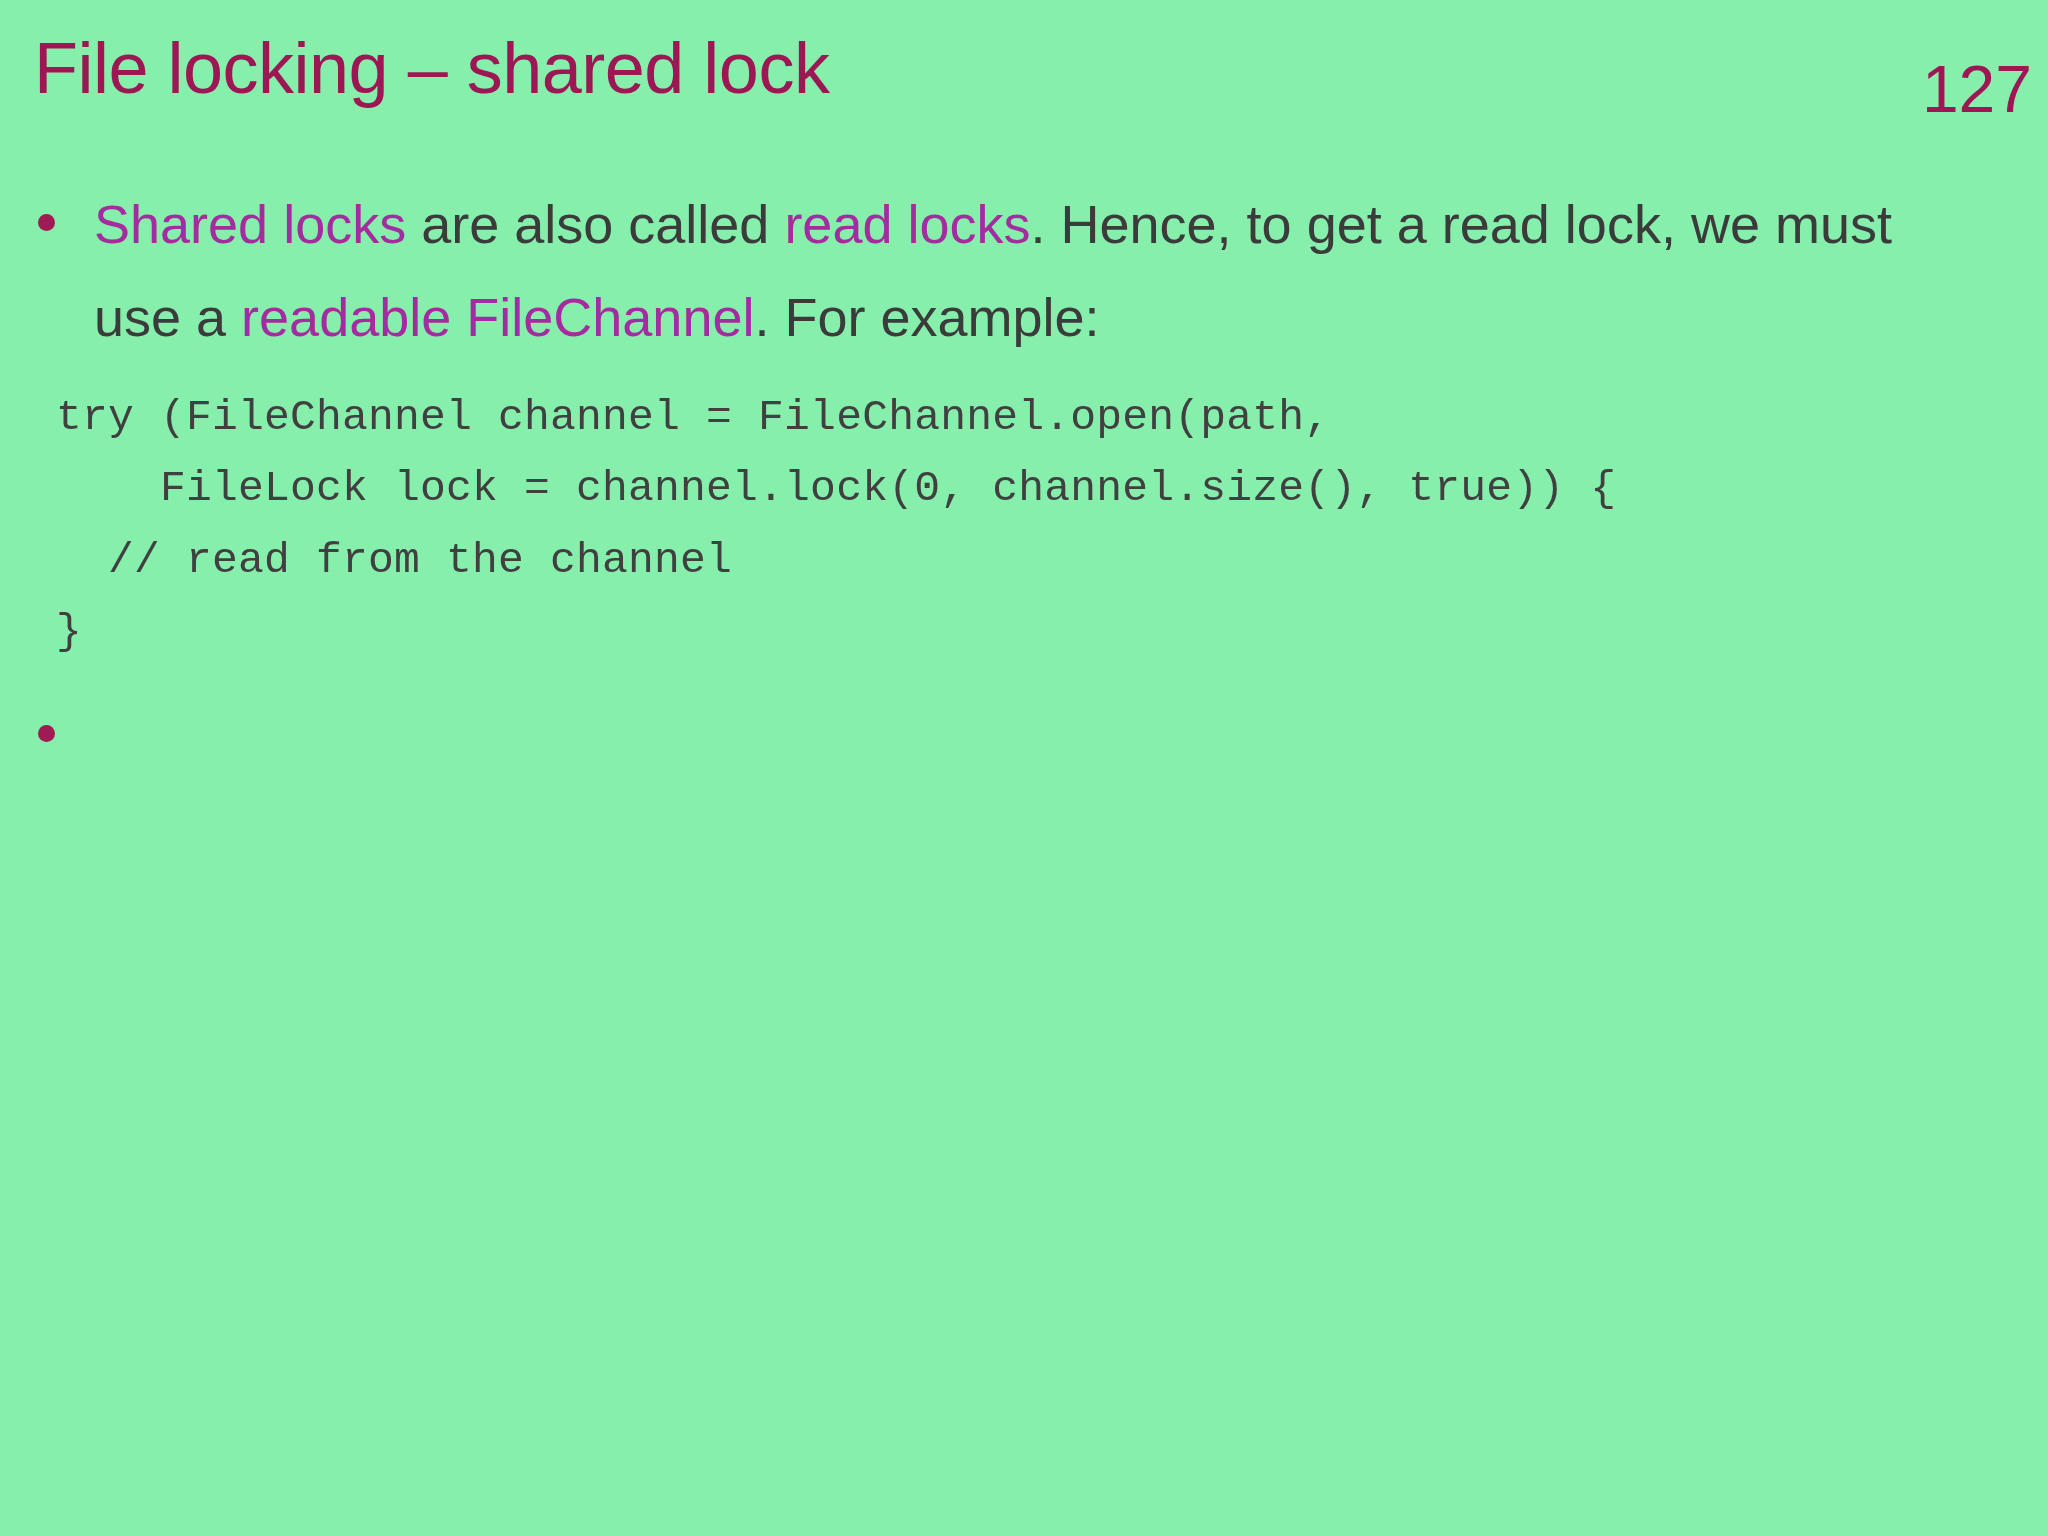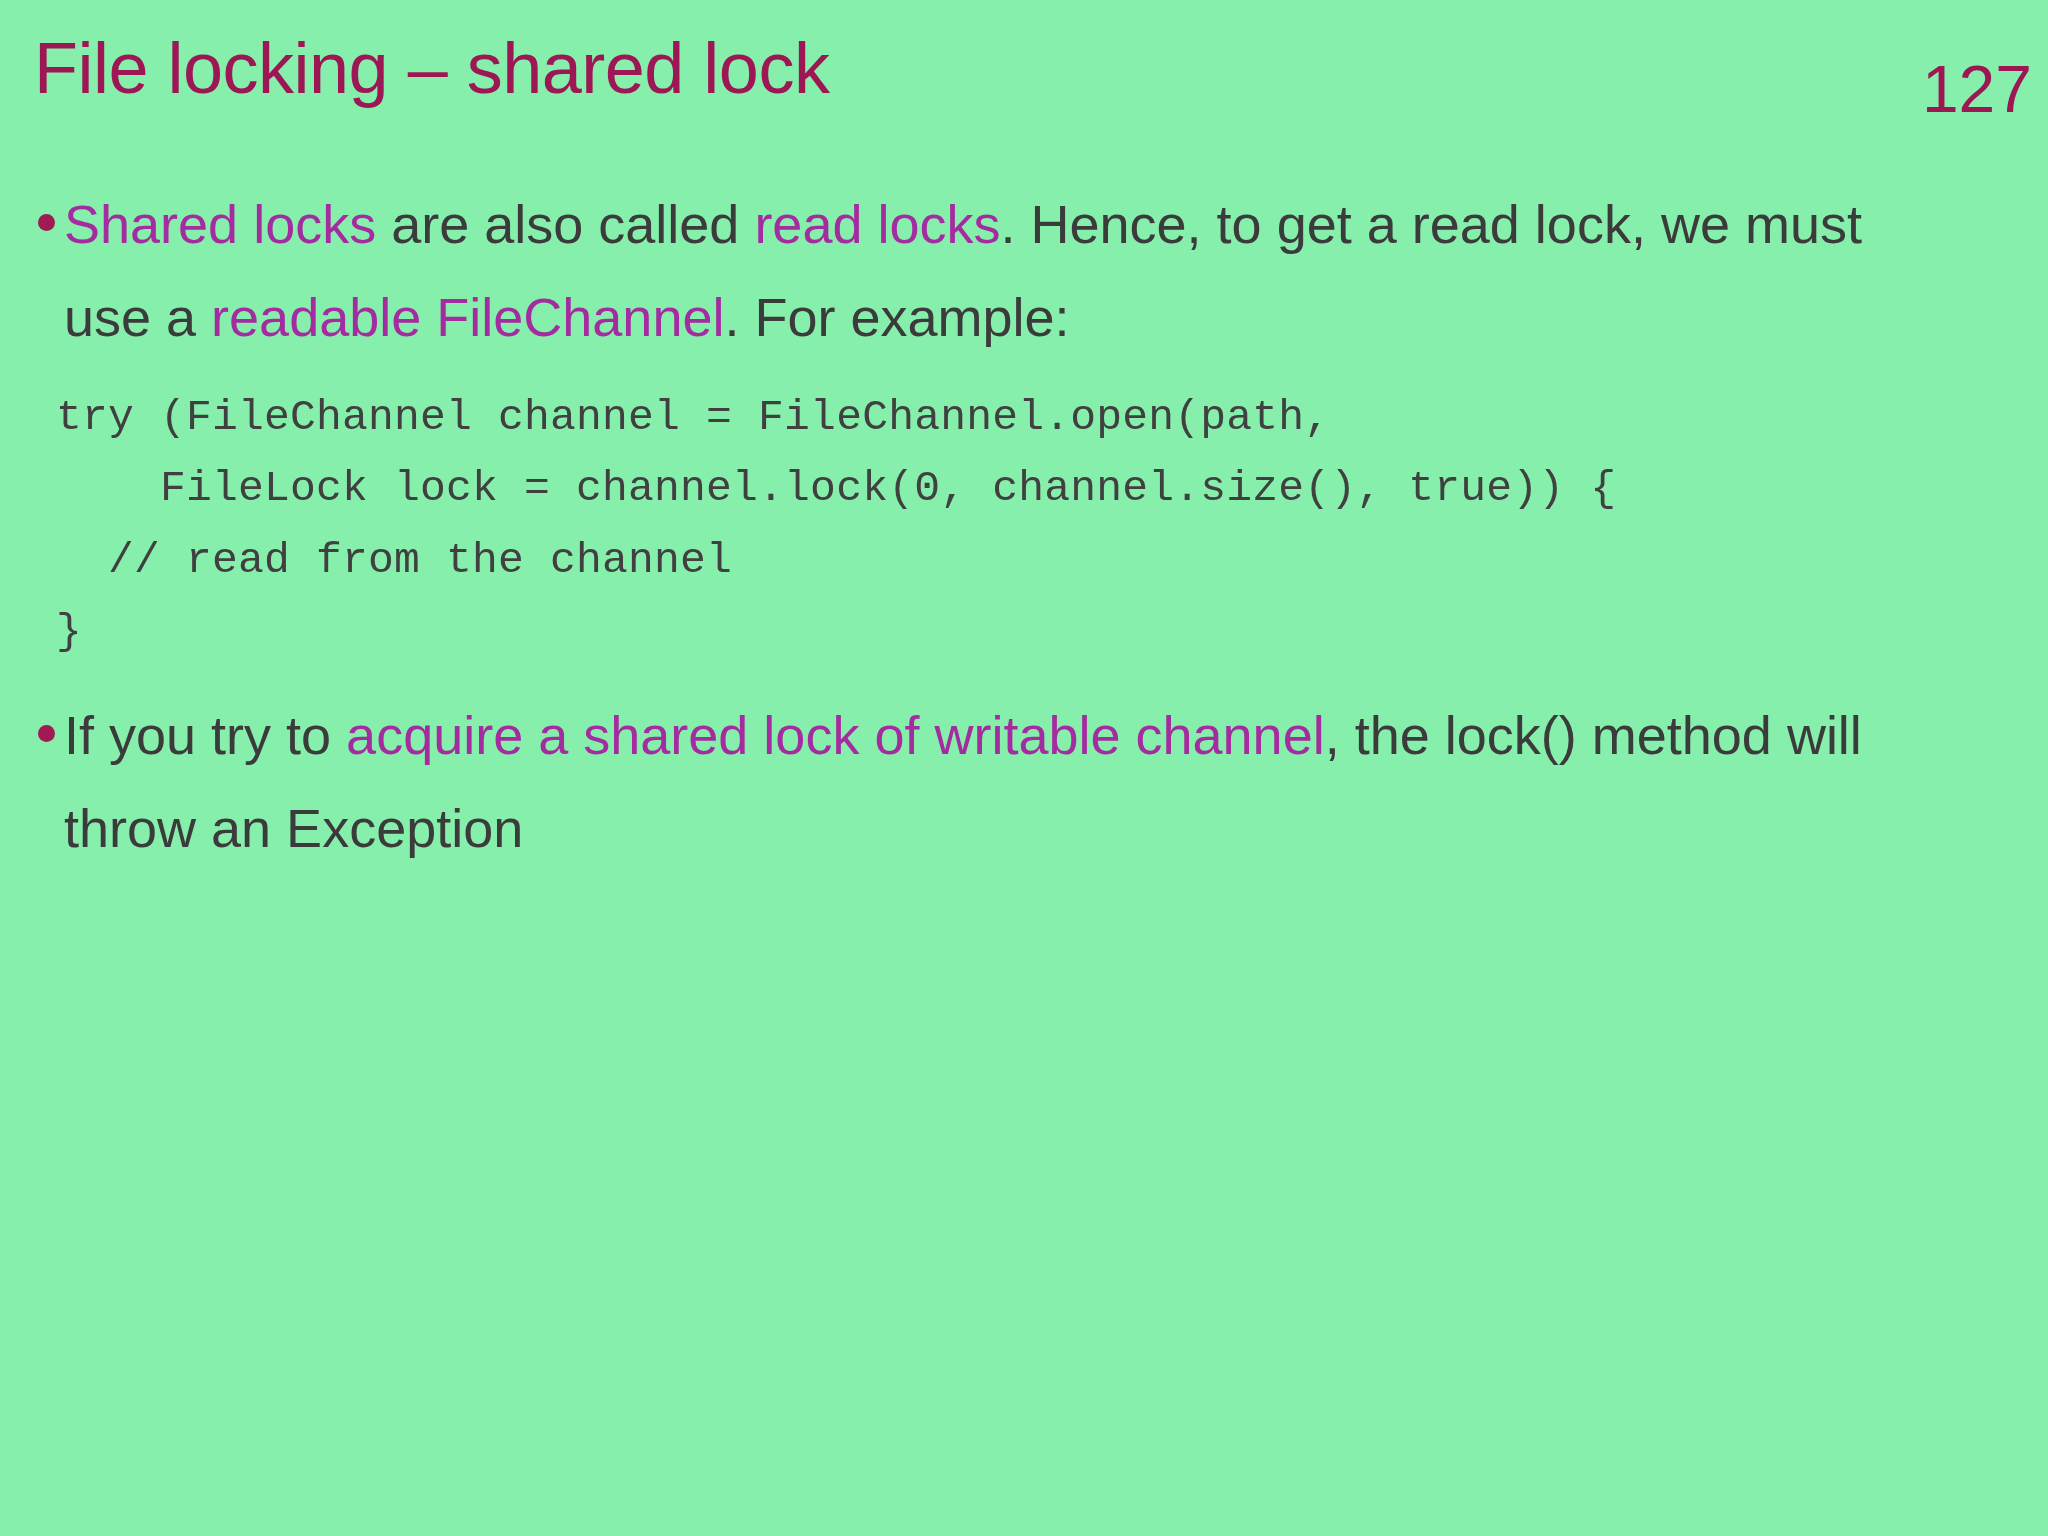--- a/index.html
+++ b/index.html
@@ -48,21 +48,21 @@
   .body-area {
     position: absolute;
     left: 0;
     top: 178px;
     right: 0;
     bottom: 0;
   }
 
   .bullet-block {
     position: relative;
-    padding-left: 64px;
+    padding-left: 94px;
     margin-bottom: 6px;
   }
 
   .bullet-dot {
     position: absolute;
     left: 38px;
     top: 36px;
     width: 17px;
     height: 17px;
     border-radius: 50%;
@@ -119,17 +119,16 @@
 
     <div class="code-block">
       <div class="code-line">try (FileChannel channel = FileChannel.open(path,</div>
       <div class="code-line">    FileLock lock = channel.lock(0, channel.size(), true)) {</div>
       <div class="code-line">  // read from the channel</div>
       <div class="code-line">}</div>
     </div>
 
     <div class="bullet-block second">
       <span class="bullet-dot"></span>
-      <div class="bullet-text"><span>If you try to </span><span class="hl">acquire a shared lock of writable channel</span><span>, the lock() method will throw an Exception</span></div>
     </div>
 
   </div>
 </div>
 
 </body></html>

